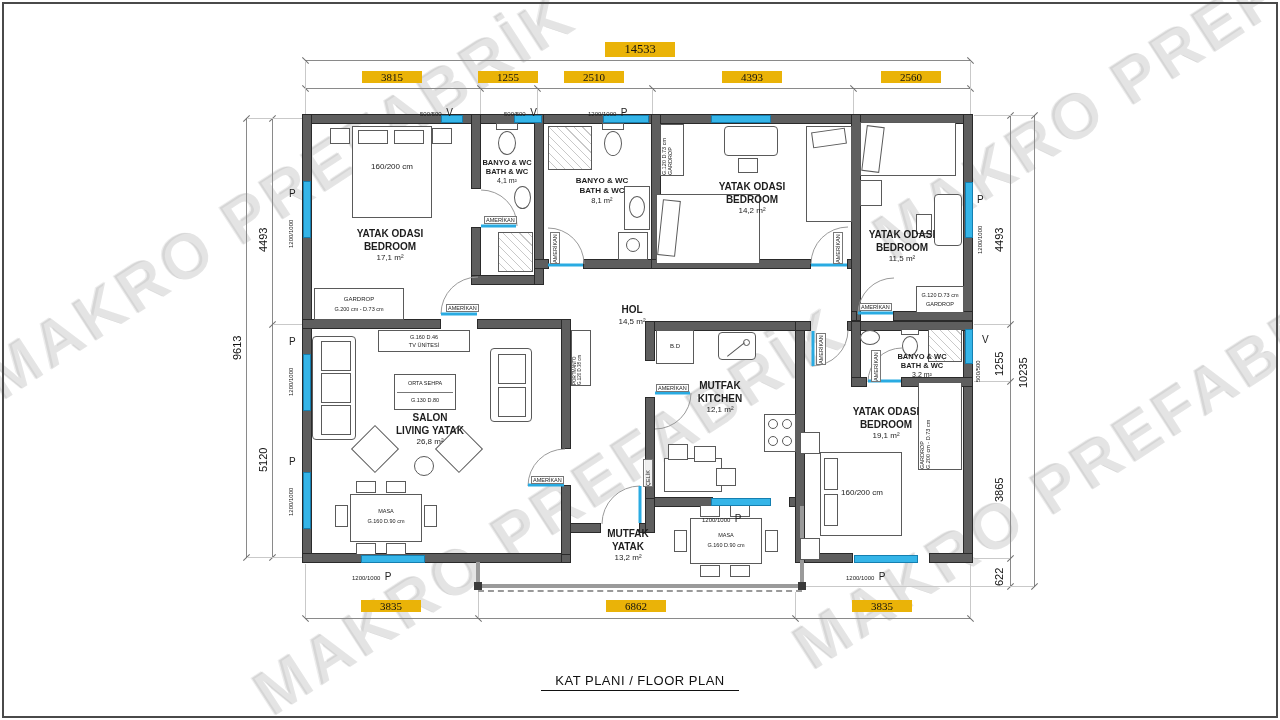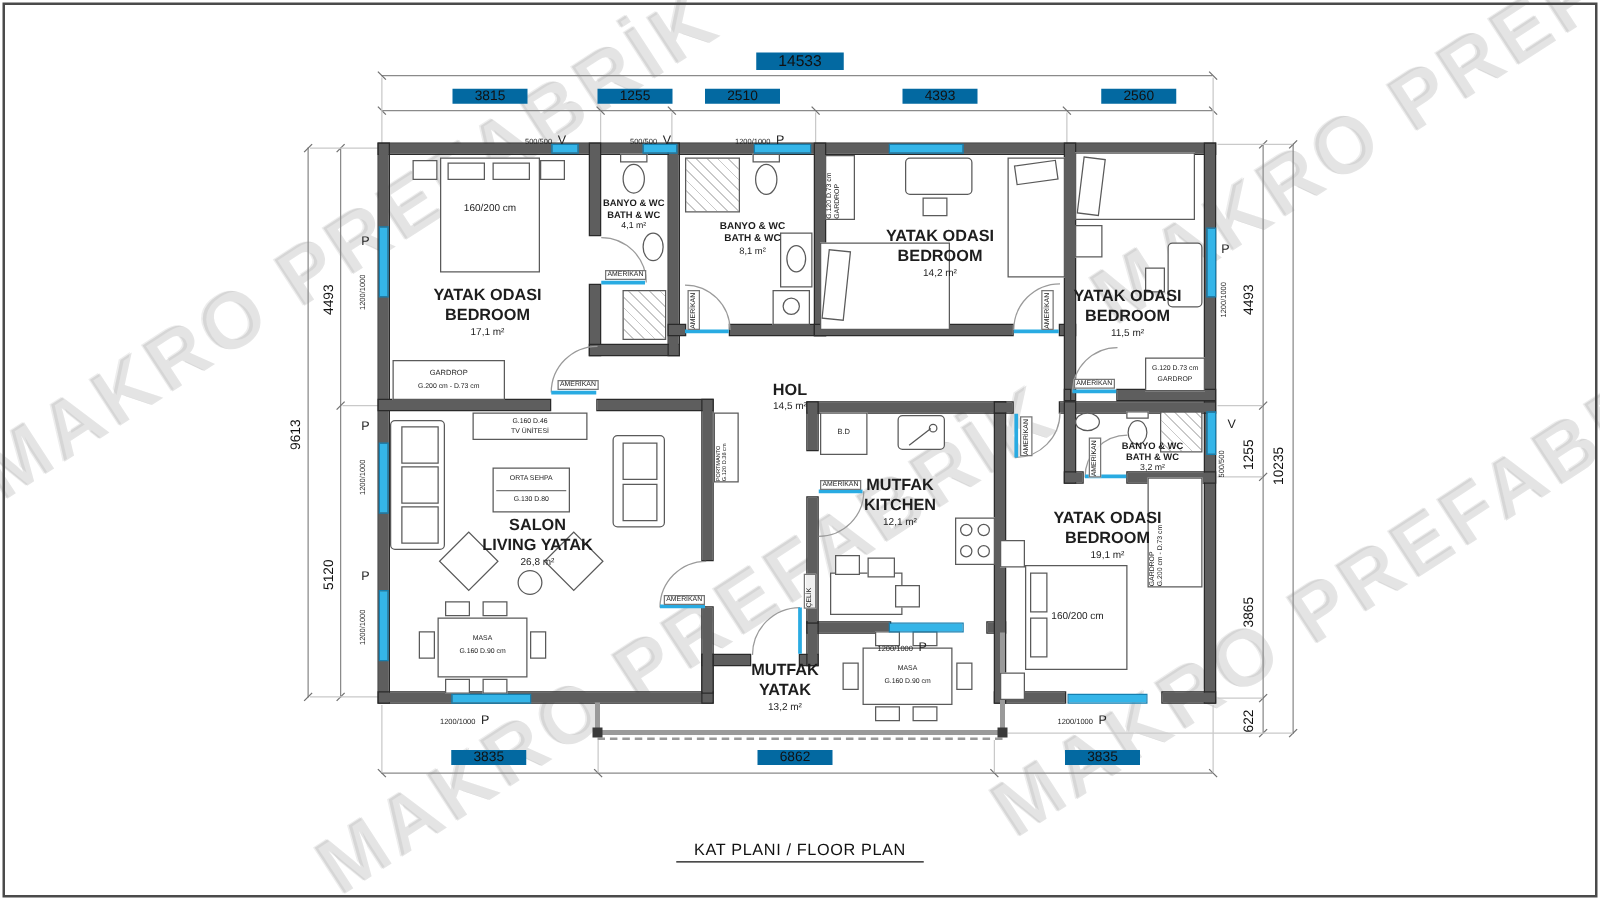--- a/index.html
+++ b/index.html
@@ -12,32 +12,32 @@
       text-shadow:2px 2px 0 rgba(255,255,255,0.9),-1px -1px 0 rgba(80,80,80,0.10);}
   .w{position:absolute;background:#5e5e5e;outline:1px solid #2a2a2a;z-index:2;}
   .wt{position:absolute;background:#9a9a9a;z-index:2;}
   .post{position:absolute;background:#3a3a3a;z-index:3;}
   .win{position:absolute;background:#35b5e8;outline:1px solid #157fb0;z-index:4;}
   .furn{position:absolute;background:#fff;border:1px solid #5a5a5a;z-index:3;box-sizing:border-box;}
   .rnd{border-radius:4px;}
   .circ{border-radius:50%;}
   .hatch{background:repeating-linear-gradient(45deg,#fff 0 5px,#c9c9c9 5px 6px);}
   .rlabel{position:absolute;text-align:center;z-index:5;line-height:1.25;}
-  .rl1{font-size:13px;font-weight:bold;color:#1d1d1d;}
+  .rl1{font-size:10px;font-weight:bold;color:#1d1d1d;}
   .rl3{font-size:8px;color:#1d1d1d;}
   .tiny{font-size:6px;line-height:1.2;color:#222;}
   .micro{font-size:5.5px;line-height:1.15;color:#222;}
   .doorlab{position:absolute;font-size:5.5px;color:#222;background:rgba(255,255,255,0.9);
            border:0.5px solid #777;padding:0 1px;z-index:6;white-space:nowrap;}
   .vt{writing-mode:vertical-rl;transform:rotate(180deg);}
   .dimline{position:absolute;background:#8a8a8a;z-index:1;}
   .ext{position:absolute;background:#c9c9c9;z-index:1;}
   .tk{position:absolute;width:1px;height:9px;background:#6f6f6f;transform:rotate(-45deg);z-index:1;}
   .tkh{position:absolute;width:9px;height:1px;background:#6f6f6f;transform:rotate(-45deg);z-index:1;}
-  .dimnum{position:absolute;font-size:11px;color:#111;text-align:center;z-index:1;background:#0369a1;}
+  .dimnum{position:absolute;font-size:11px;color:#111;text-align:center;z-index:1;background:#eab308;font-family:Liberation Serif, serif;}
   .dimbig{font-size:12.5px;}
   .vnum{position:absolute;font-size:11px;color:#111;z-index:1;}
   .winlab{position:absolute;z-index:5;color:#222;white-space:nowrap;}
   .wnum{font-size:6px;} .wletter{font-size:10px;}
   svg.overlay{position:absolute;left:0;top:0;z-index:4;}
   .titleblock{position:absolute;left:440px;top:656px;width:400px;text-align:center;z-index:5;margin-top:15px;}
   .titleblock .t1{display:inline-block;font-size:13px;letter-spacing:0.5px;color:#111;
                   border-bottom:1px solid #111;padding:0 14px 2px 14px;}
   .titleblock .t2{font-size:11px;color:#111;margin-top:3px;}
 </style>

